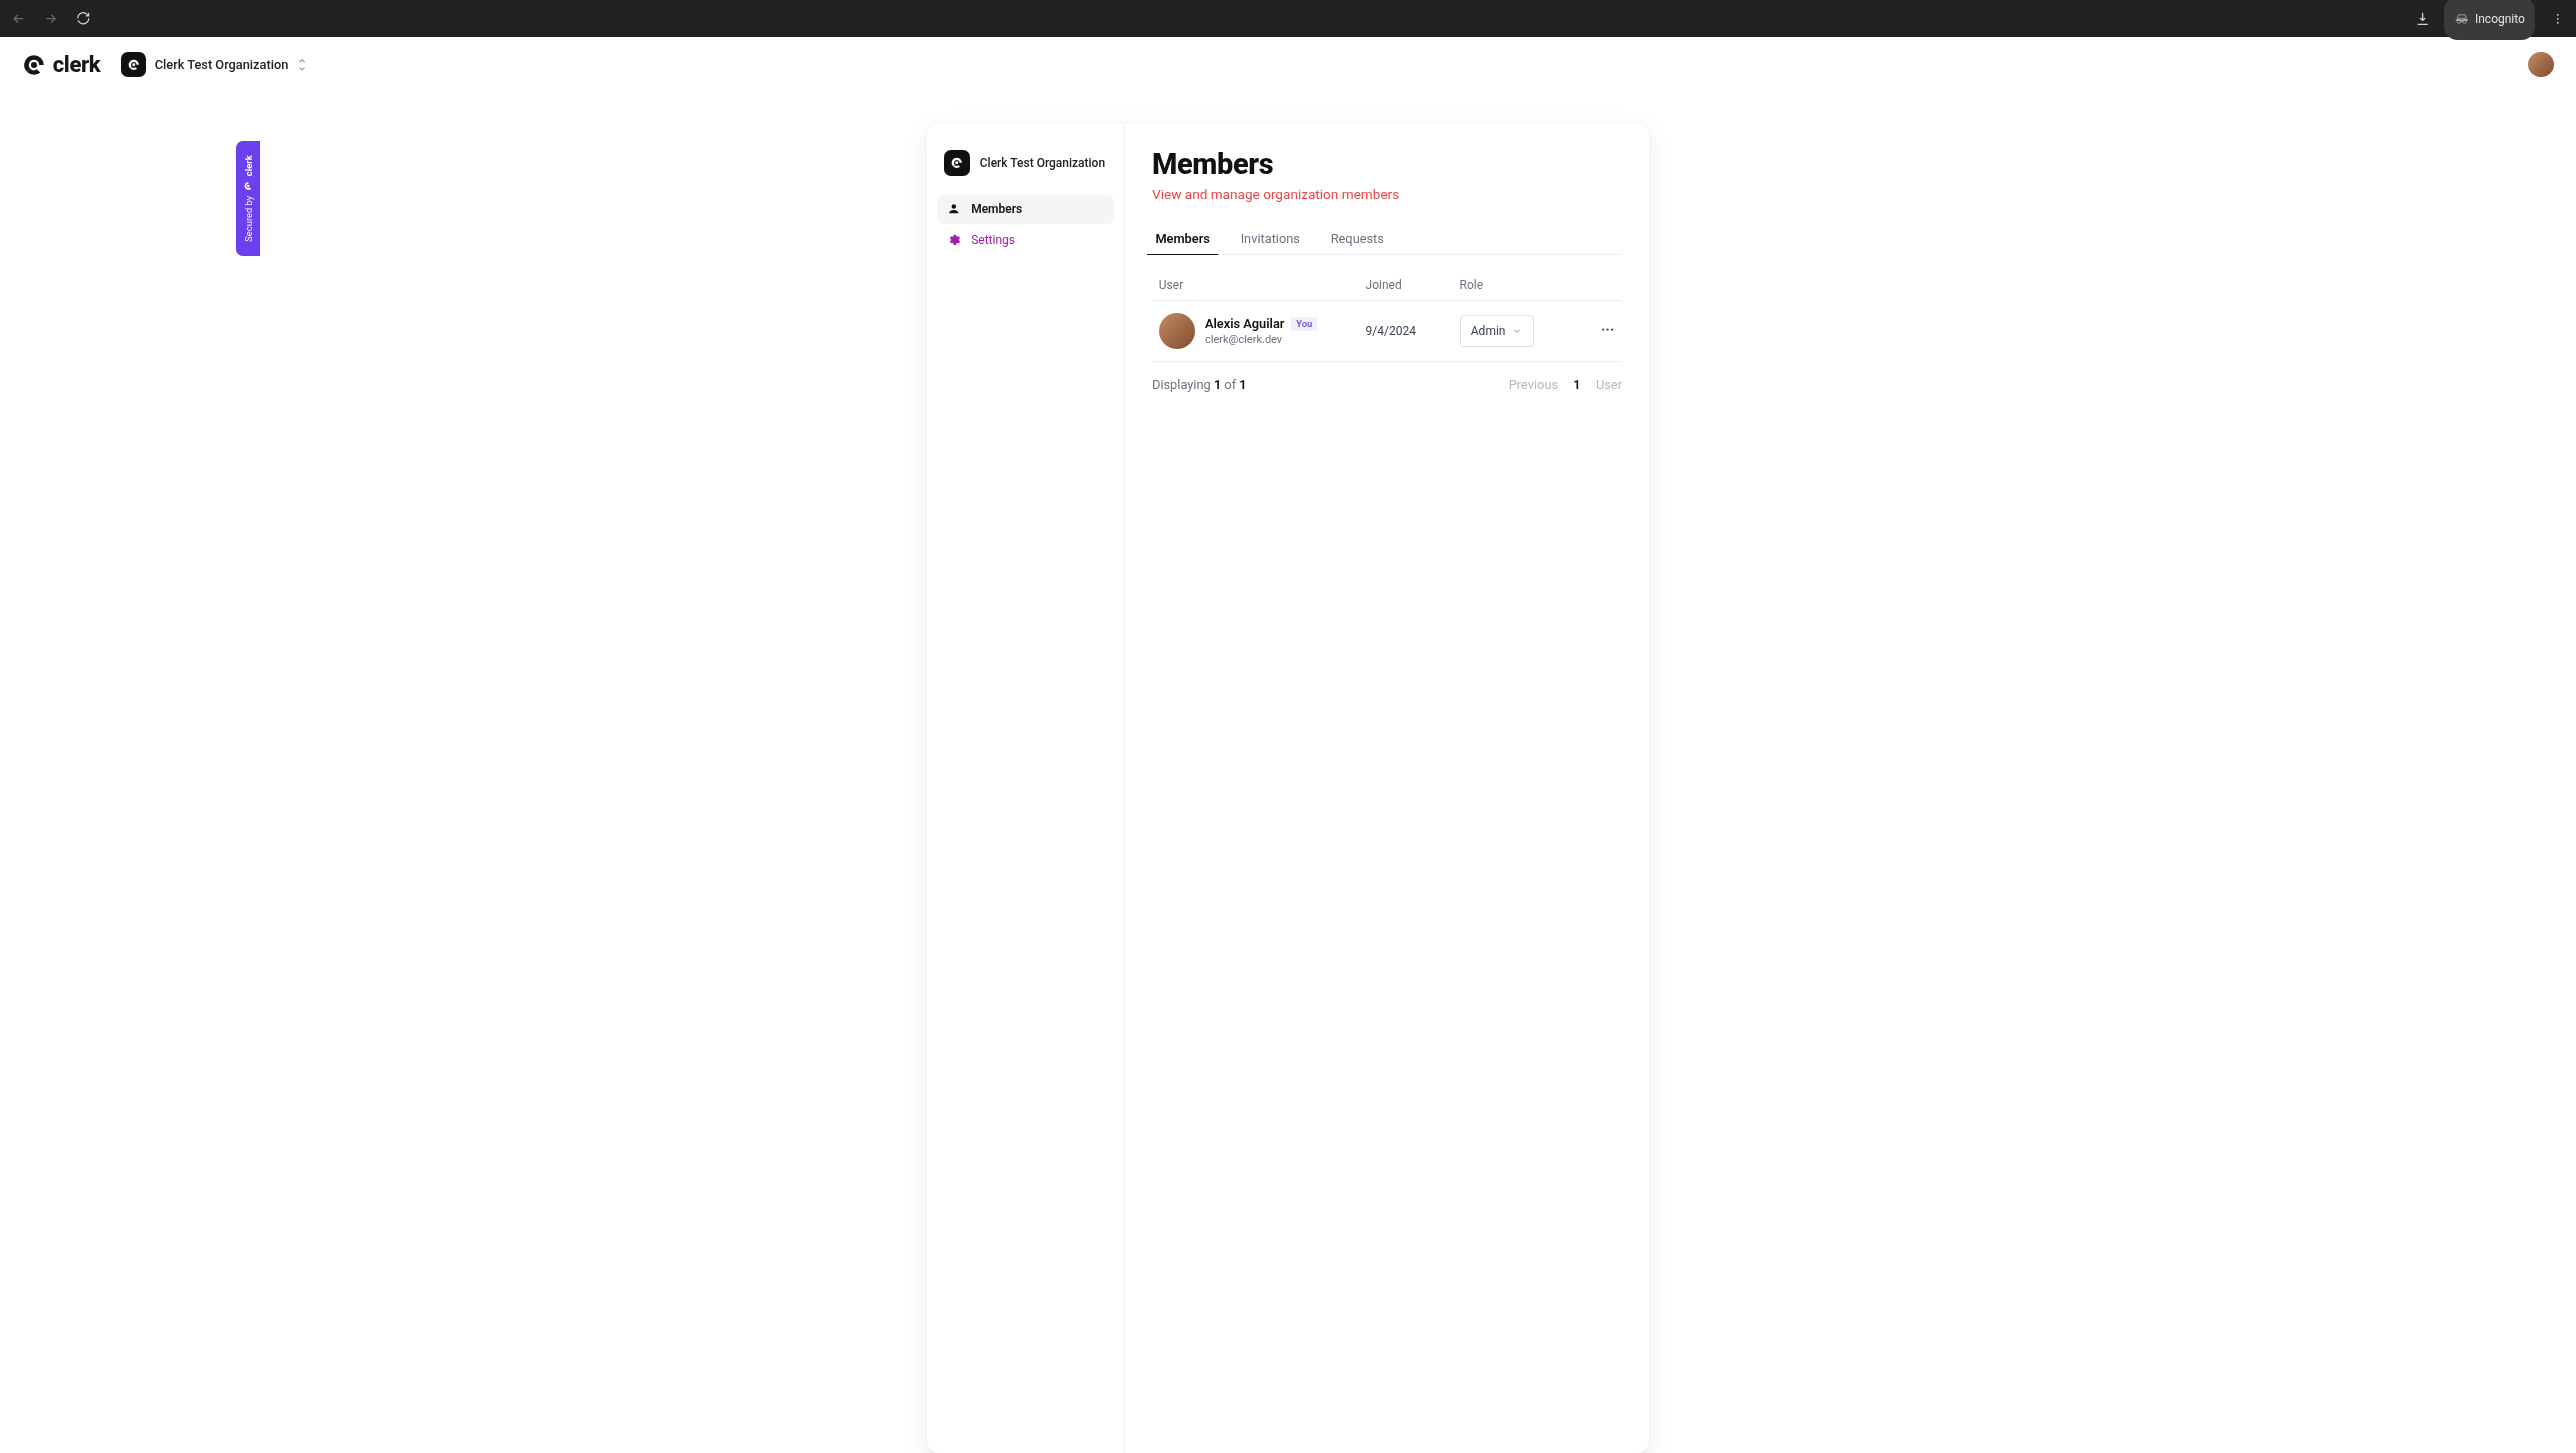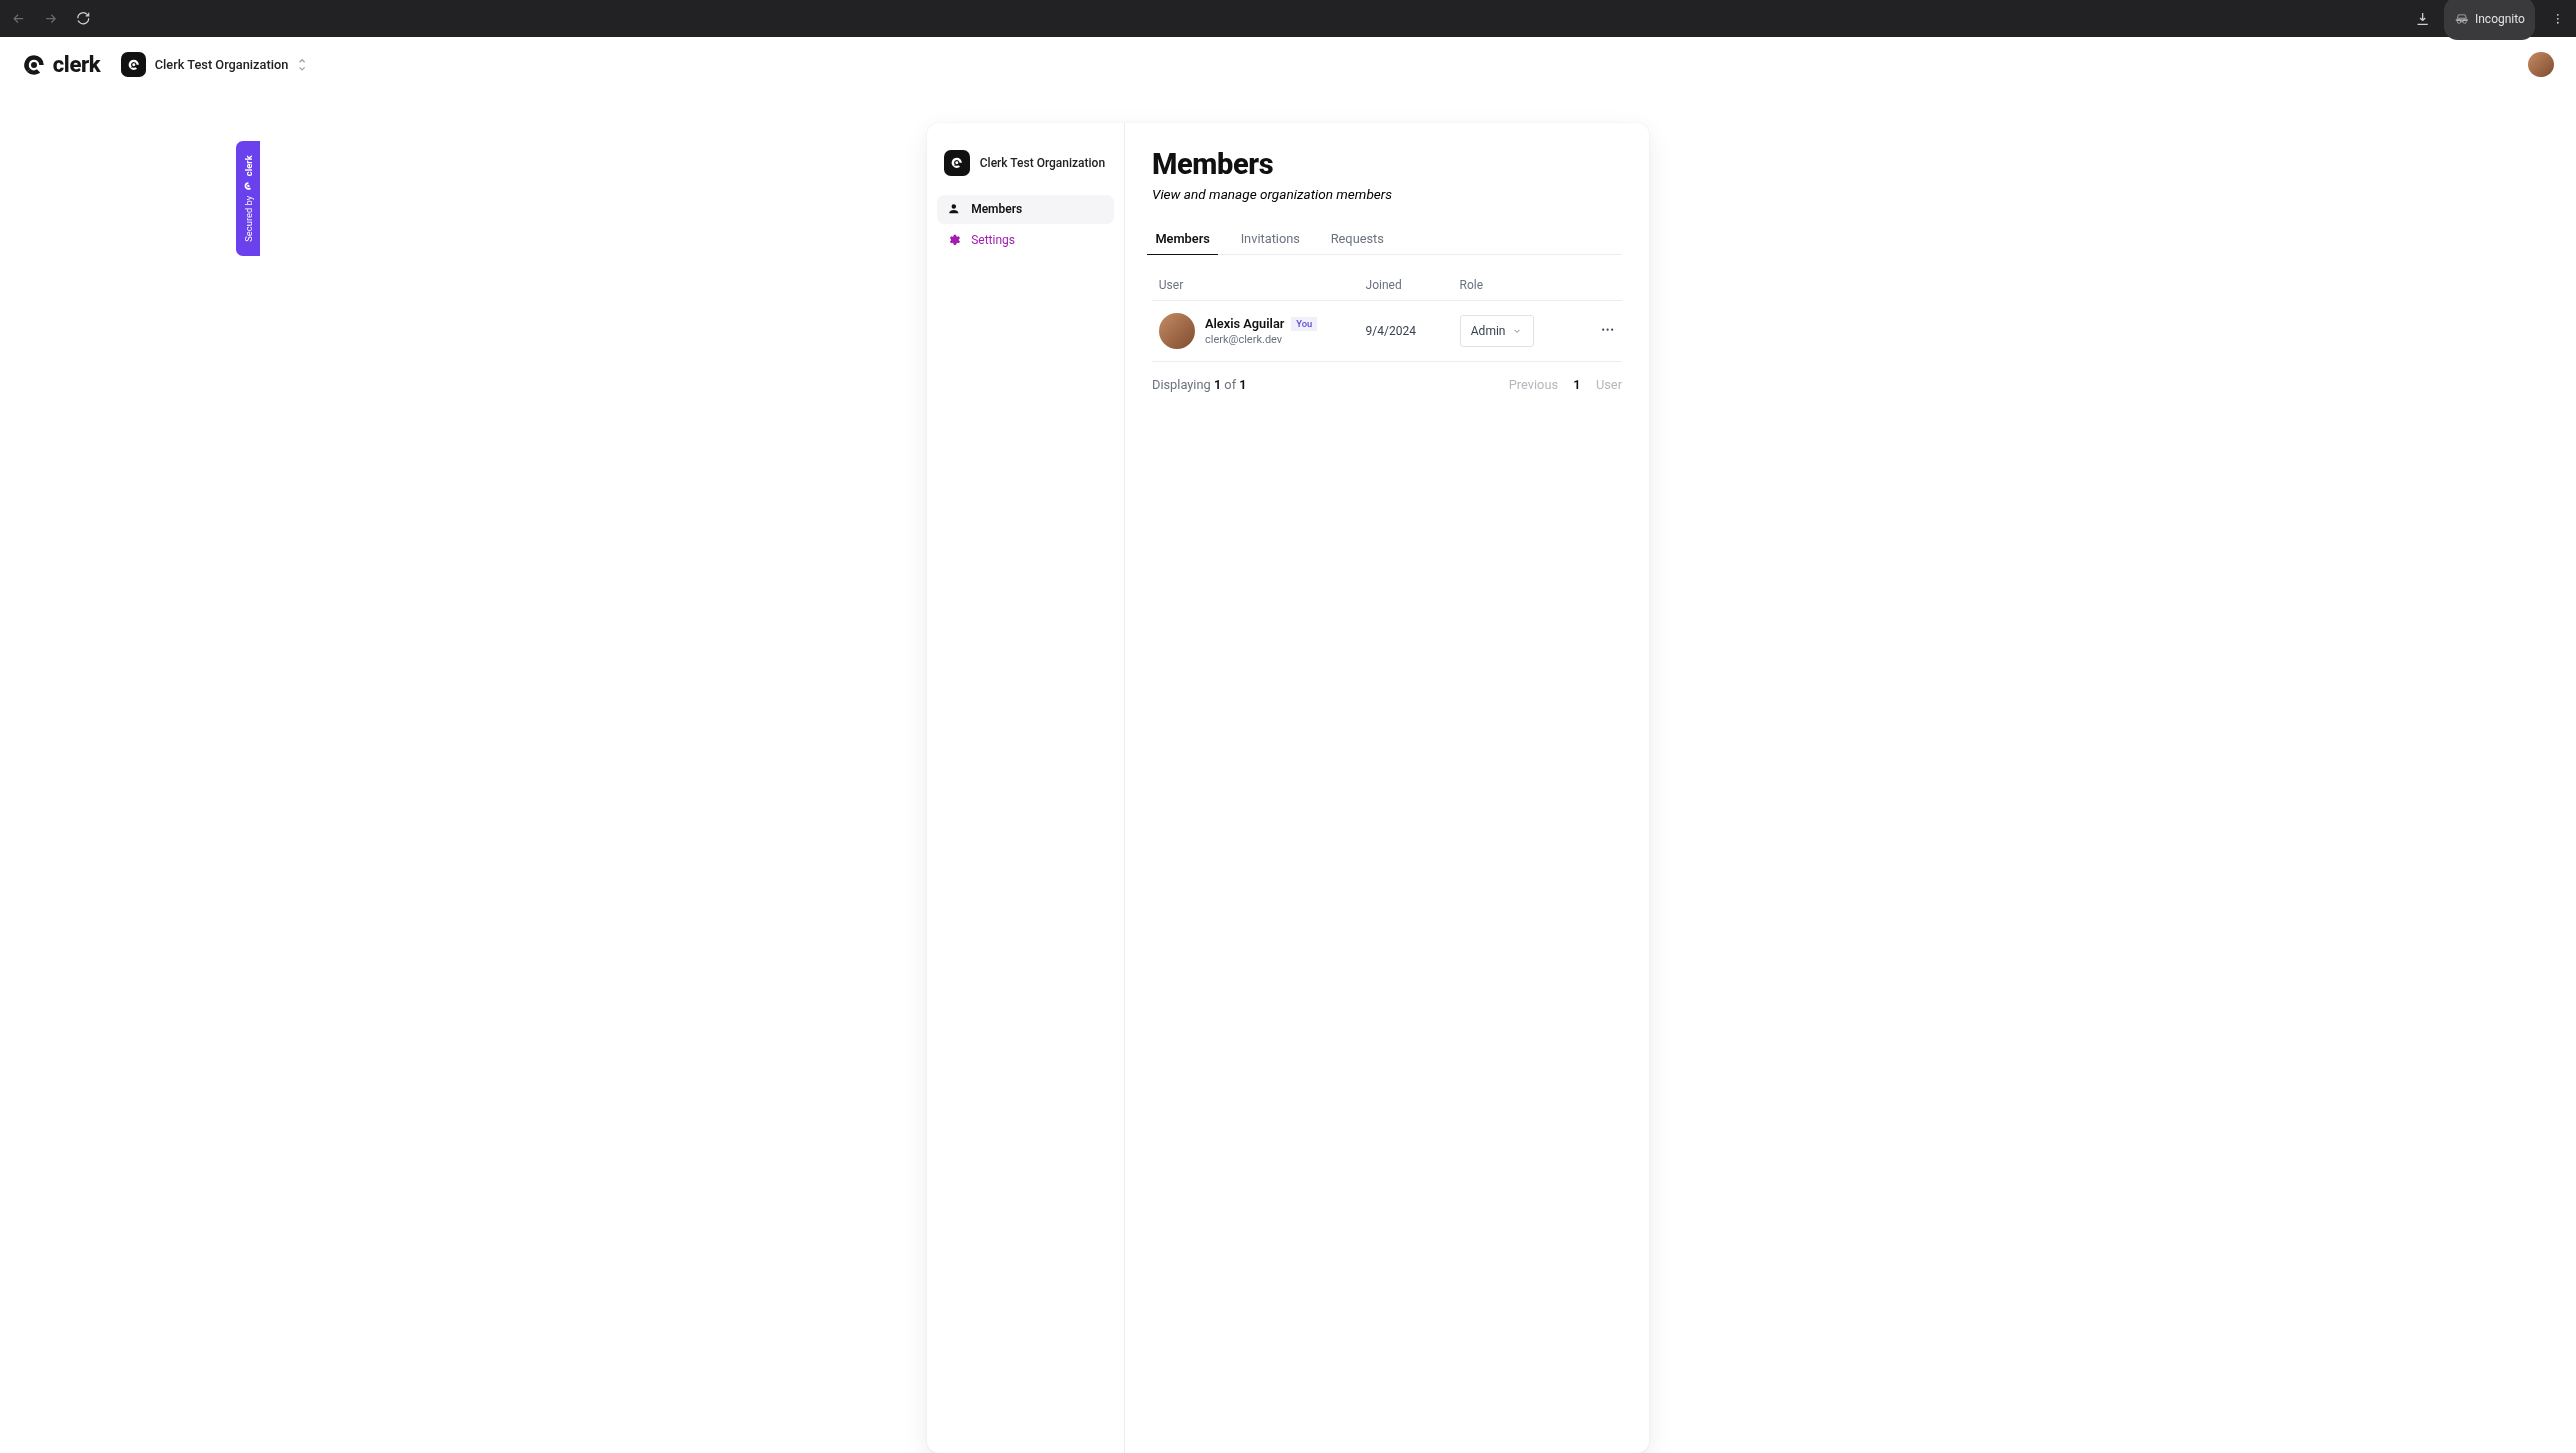--- a/index.html
+++ b/index.html
@@ -144,21 +144,21 @@
     border-radius: 6.8px;
     font-size: 12px;
     color: #a21caf;
   }
   .side-nav-item.active { background: #f5f5f7; color: #111; font-weight: 600; }
   .side-nav-item .nav-icon { width: 13.6px; height: 13.6px; flex: none; }
   .side-nav-item.active .nav-icon { color: #111; }
 
   .main-col { flex: 1; padding: 24px 27px 24px 27px; }
   .page-title { font-size: 29px; font-weight: 800; letter-spacing: -0.4px; color: #111; }
-  .page-subtitle { margin-top: 5.1px; font-size: 13.6px; color: #000000; font-style: italic; }
+  .page-subtitle { margin-top: 5.1px; font-size: 13.6px; color: #ef4444; }
 
   .tabs { display: flex; gap: 24px; border-bottom: 0.9px solid #ececef; margin-top: 20.4px; }
   .tab { padding: 8.5px 3.4px; font-size: 12.8px; color: #6b7280; position: relative; }
   .tab.active { color: #111; font-weight: 600; }
   .tab.active::after {
     content: ""; position: absolute; left: -5.1px; right: -5.1px; bottom: -0.9px;
     height: 1.7px; background: #111;
   }
 
   table.members { width: 100%; border-collapse: collapse; margin-top: 10.2px; }

